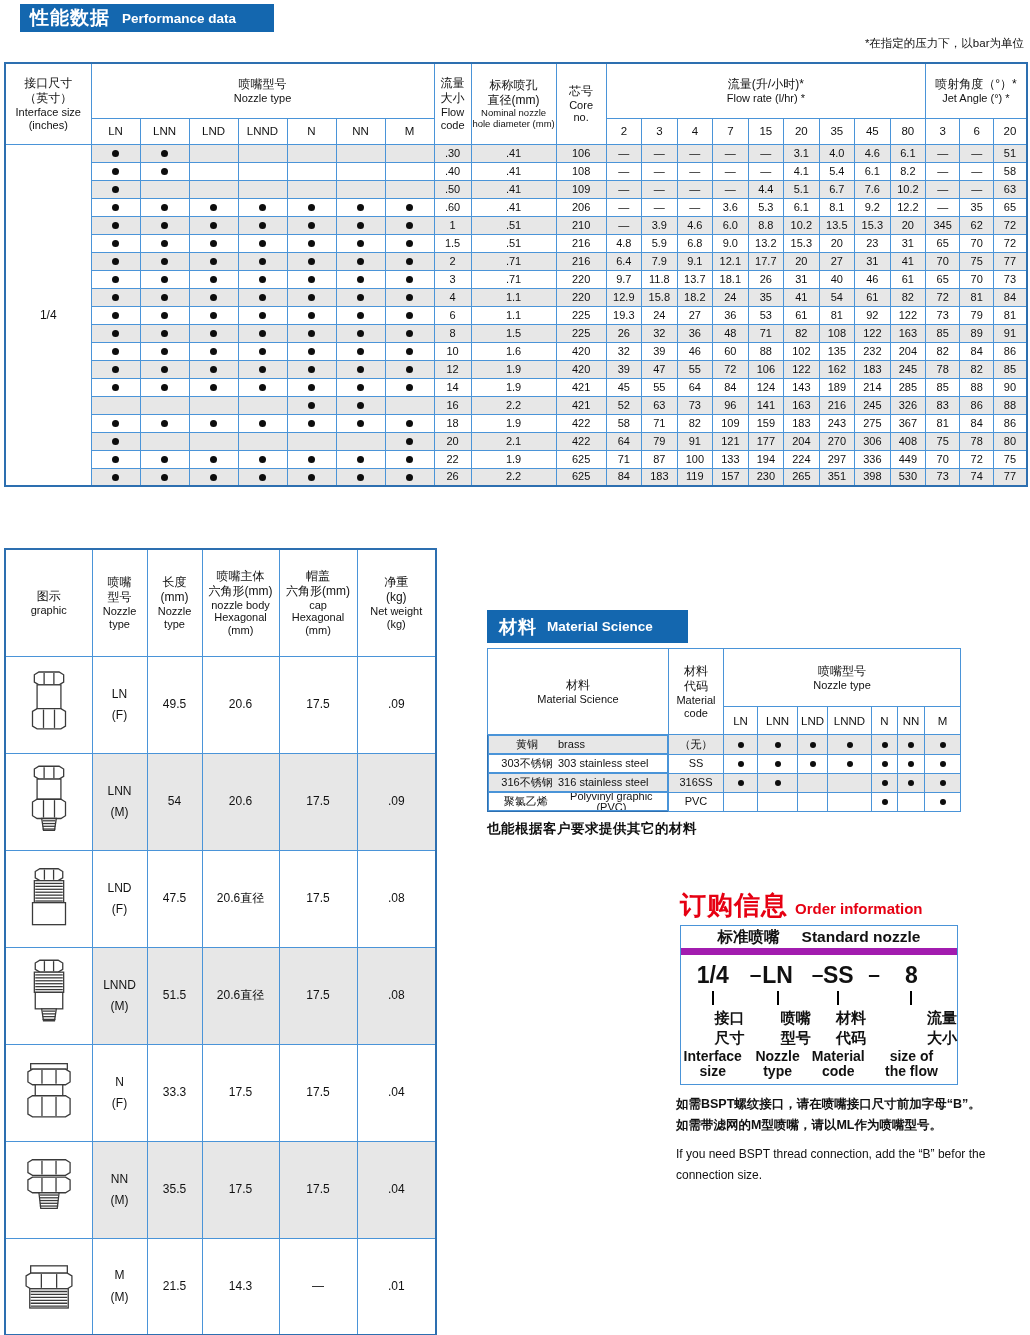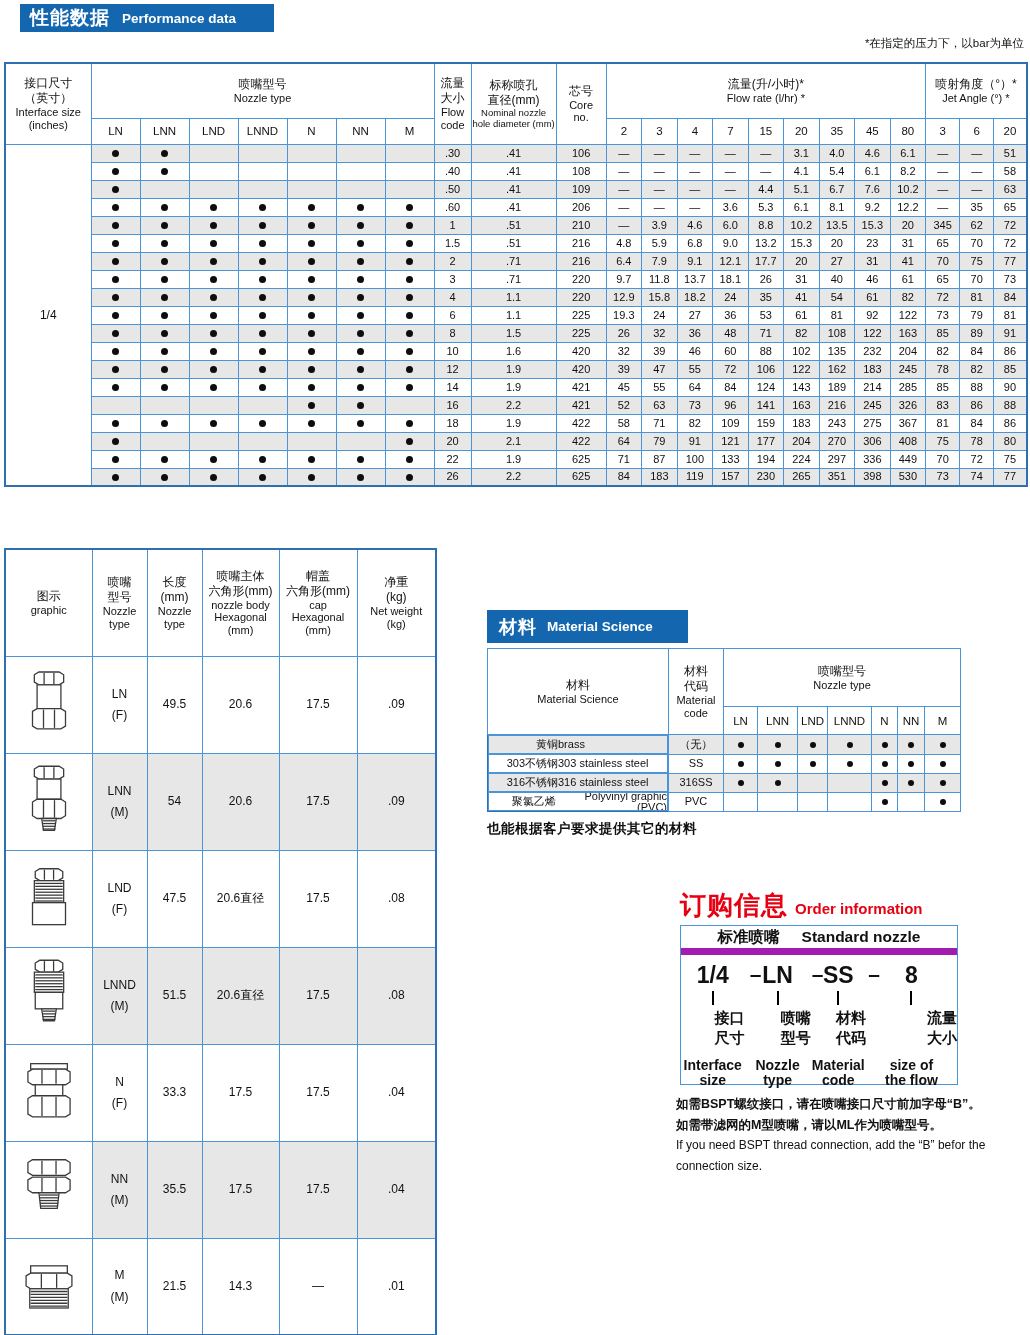--- a/index.html
+++ b/index.html
@@ -42,48 +42,48 @@
   .dims tr.shade td{background:#fff}
   .dims tr.shade td.shaded{background:#e7e7e7}
   .dims .gender{margin-top:7px}
   .gfx svg{display:block;margin:0 auto}
 
   
   .mat{position:absolute;left:487px;top:648px;width:473px;border:1px solid #2d6fb0}
   .mat th{font-weight:normal}
   .mat .subth{font-size:11.5px;height:28px}
   .mat td{font-size:11px;height:19px;line-height:1}
-  .matname{display:flex;align-items:center;text-align:right;padding-left:7px}
+  .matname{display:flex;align-items:center;text-align:center;padding-left:7px}
   .matname .mzh{width:62px;font-size:11px}
   .matname .men{font-size:11px}
   .matnote{position:absolute;left:487px;top:820px;font-size:13.5px;font-weight:bold;letter-spacing:.5px}
 
   
   .order-title{position:absolute;left:680px;top:888px;display:flex;align-items:baseline;gap:7px;color:#e60012}
   .order-title .ozh{font-size:26px;font-weight:bold;letter-spacing:1px}
   .order-title .oen{font-size:15px;font-weight:bold}
   .order-box{position:absolute;left:680px;top:925px;width:278px;height:160px;border:1px solid #4a94d8;background:#fff}
   .order-head{height:29px;border-bottom:7px solid #a21caf;display:flex;align-items:center;justify-content:center;gap:22px;
     font-size:15.5px;font-weight:bold}
   .ocols{display:grid;grid-template-columns:23% 24% 20% 33%}
   .ocode{position:relative;margin-top:7px}
   .ocode .part{text-align:center;font-size:23px;font-weight:bold}
   .ocode .dash{position:absolute;top:0;font-size:21px;font-weight:bold;transform:translateX(-50%)}
   .ocode .dash.d1{left:27%}.ocode .dash.d2{left:49.5%}.ocode .dash.d3{left:70%}
   .opipes{margin-top:2px}
   .opipes .pipe{width:2px;height:14px;background:#000;margin:0 auto}
   .olabels-zh{margin-top:3px}
   .olabels-zh .lab{text-align:right;font-size:15px;font-weight:bold;line-height:1.3}
-  .olabels-en{margin-top:11px}
+  .olabels-en{margin-top:2px}
   .olabels-en .lab{text-align:center;font-size:14px;font-weight:bold;line-height:1.1}
 
   
   .footnotes{position:absolute;left:676px;top:1094px;width:352px}
   .fn-zh{font-size:12.5px;font-weight:bold;line-height:1.65}
-  .fn-en{margin-top:0;font-size:12px;line-height:1.7}
+  .fn-en{margin-top:9px;font-size:12px;line-height:1.7}
 </style>
 </head>
 <body>
 
 <div class="banner banner-perf">
   <span class="bzh">性能数据</span>
   <span class="ben">Performance data</span>
 </div>
 
 <div class="topnote">*在指定的压力下，以bar为单位</div>

